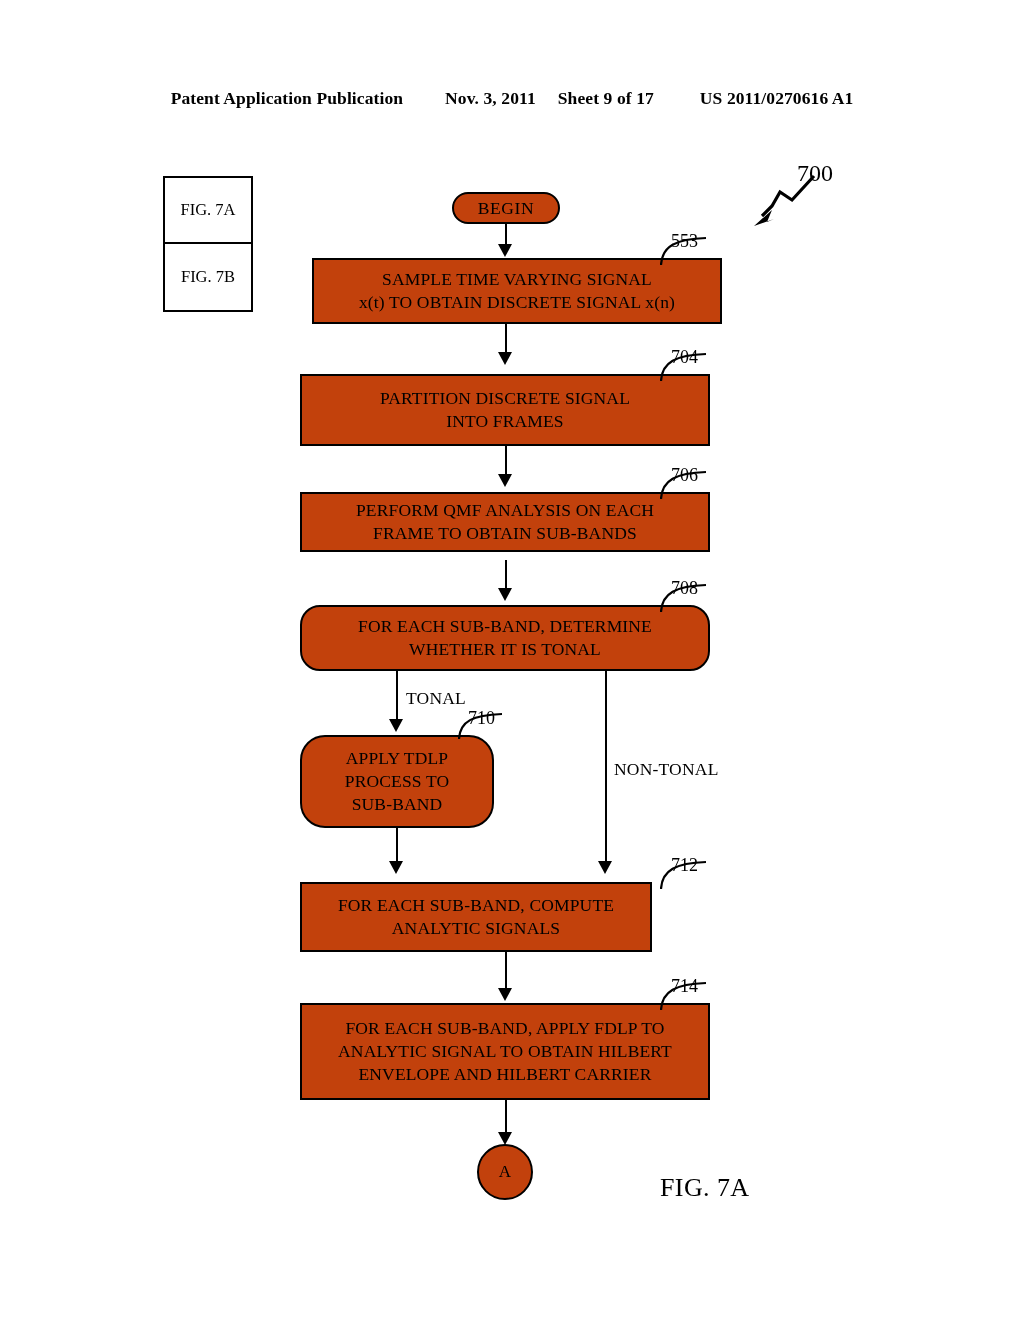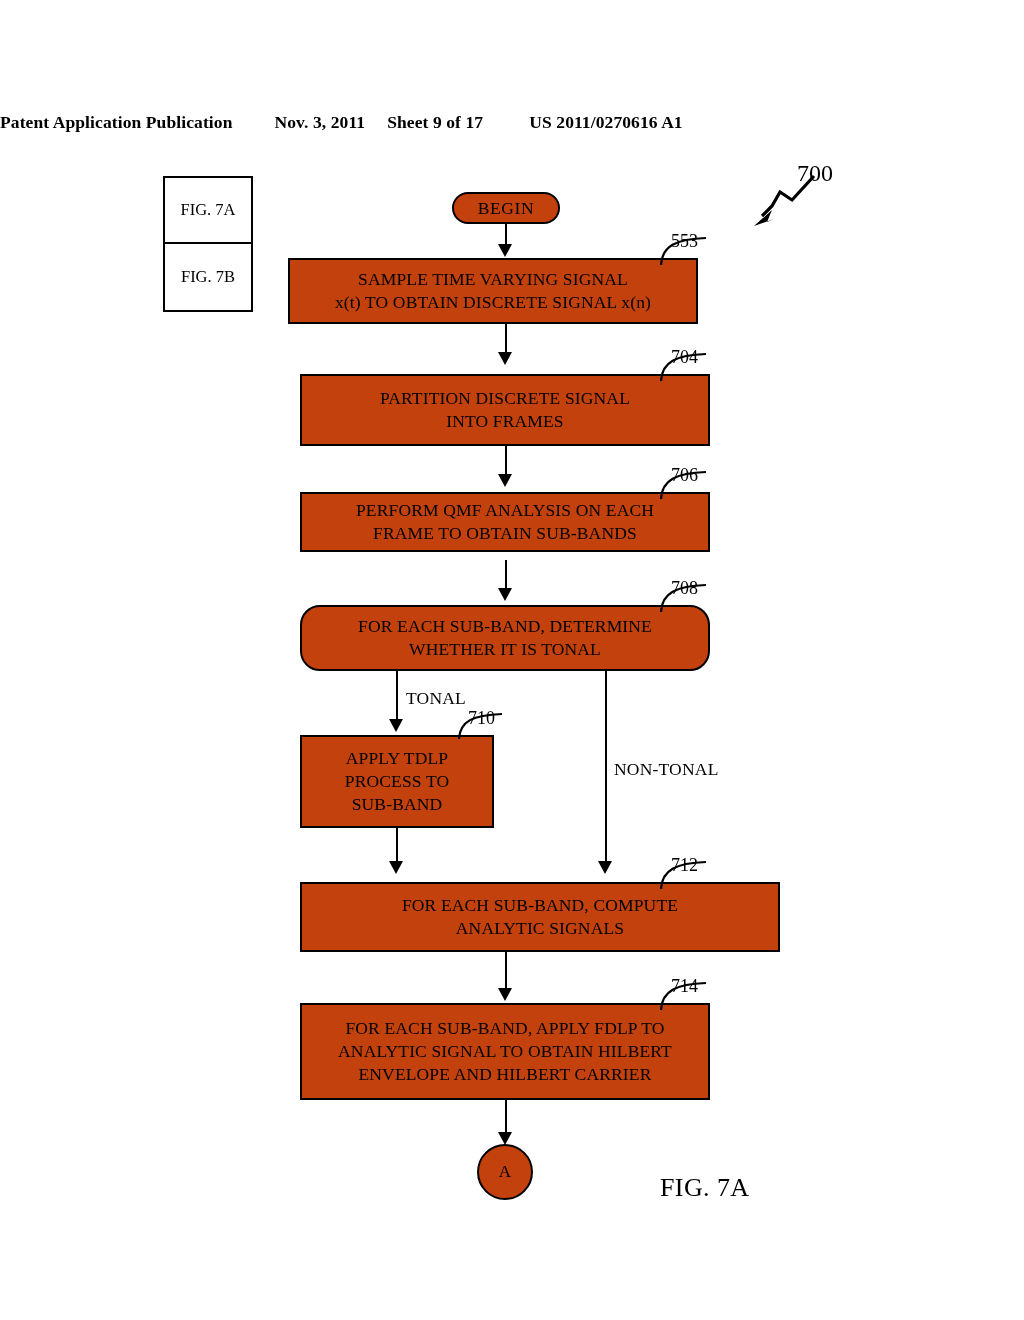--- a/index.html
+++ b/index.html
@@ -20,25 +20,25 @@
   
   #header {
     position: absolute;
     left: 0;
     top: 88px;
     width: 1024px;
     height: 24px;
     display: flex;
     flex-direction: row;
     align-items: baseline;
+    justify-content: center;
     font-weight: bold;
     font-size: 17.5px;
     letter-spacing: 0.1px;
     white-space: nowrap;
-    margin-top: 24px;
   }
   #header .h-pub   { }
   #header .h-date  { margin-left: 42px; }
   #header .h-sheet { margin-left: 22px; }
   #header .h-pat   { margin-left: 46px; }
 
   
   #keybox {
     position: absolute;
     left: 163px;
@@ -178,21 +178,21 @@
     <path d="M2 54 L20 38 L15 50 L22 47 Z" fill="#000"></path>
   </svg>
 
   <div class="node terminator" style="left:452px; top:192px; width:108px; height:32px;">
     <span class="node-text">BEGIN</span>
   </div>
 
   <div class="vline" style="left:505px; top:224px; height:22px;"></div>
   <div class="arrowhead" style="left:498px; top:244px;"></div>
 
-  <div class="node" style="left:288px; top:258px; width:410px; height:66px;">
+  <div class="node" style="left:312px; top:258px; width:410px; height:66px;">
     <span class="node-text">SAMPLE TIME VARYING SIGNAL
 x(t) TO OBTAIN DISCRETE SIGNAL x(n)</span>
   </div>
   <svg class="leader" style="left:660px; top:236px;" width="48" height="30" viewBox="0 0 48 30">
     <path d="M1 29 C2 10, 16 3, 46 2" stroke="#000" stroke-width="2.2" fill="none"></path>
   </svg>
   <div class="refnum" style="left:671px; top:231px;">553</div>
 
   <div class="vline" style="left:505px; top:324px; height:30px;"></div>
   <div class="arrowhead" style="left:498px; top:352px;"></div>
@@ -231,34 +231,34 @@
   <div class="refnum" style="left:671px; top:578px;">708</div>
 
   <div class="vline" style="left:396px; top:671px; height:50px;"></div>
   <div class="arrowhead" style="left:389px; top:719px;"></div>
   <div class="branch-label" style="left:406px; top:688px;">TONAL</div>
 
   <div class="vline" style="left:605px; top:671px; height:192px;"></div>
   <div class="arrowhead" style="left:598px; top:861px;"></div>
   <div class="branch-label" style="left:614px; top:759px;">NON-TONAL</div>
 
-  <div class="node" style="left:300px; top:735px; width:194px; height:93px;">
+  <div class="node" style="left:300px; top:735px; width:194px; height:93px;border-radius:25px;">
     <span class="node-text">APPLY TDLP
 PROCESS TO
 SUB-BAND</span>
   </div>
   <svg class="leader" style="left:458px; top:712px;" width="46" height="28" viewBox="0 0 46 28">
     <path d="M1 27 C2 9, 15 3, 44 2" stroke="#000" stroke-width="2.2" fill="none"></path>
   </svg>
   <div class="refnum" style="left:468px; top:708px;">710</div>
 
   <div class="vline" style="left:396px; top:828px; height:35px;"></div>
   <div class="arrowhead" style="left:389px; top:861px;"></div>
 
-  <div class="node" style="left:300px; top:882px; width:480px; height:70px;">
+  <div class="node" style="left:300px; top:882px; width:352px; height:70px;">
     <span class="node-text">FOR EACH SUB-BAND, COMPUTE
 ANALYTIC SIGNALS</span>
   </div>
   <svg class="leader" style="left:660px; top:860px;" width="48" height="30" viewBox="0 0 48 30">
     <path d="M1 29 C2 10, 16 3, 46 2" stroke="#000" stroke-width="2.2" fill="none"></path>
   </svg>
   <div class="refnum" style="left:671px; top:855px;">712</div>
 
   <div class="vline" style="left:505px; top:952px; height:38px;"></div>
   <div class="arrowhead" style="left:498px; top:988px;"></div>

